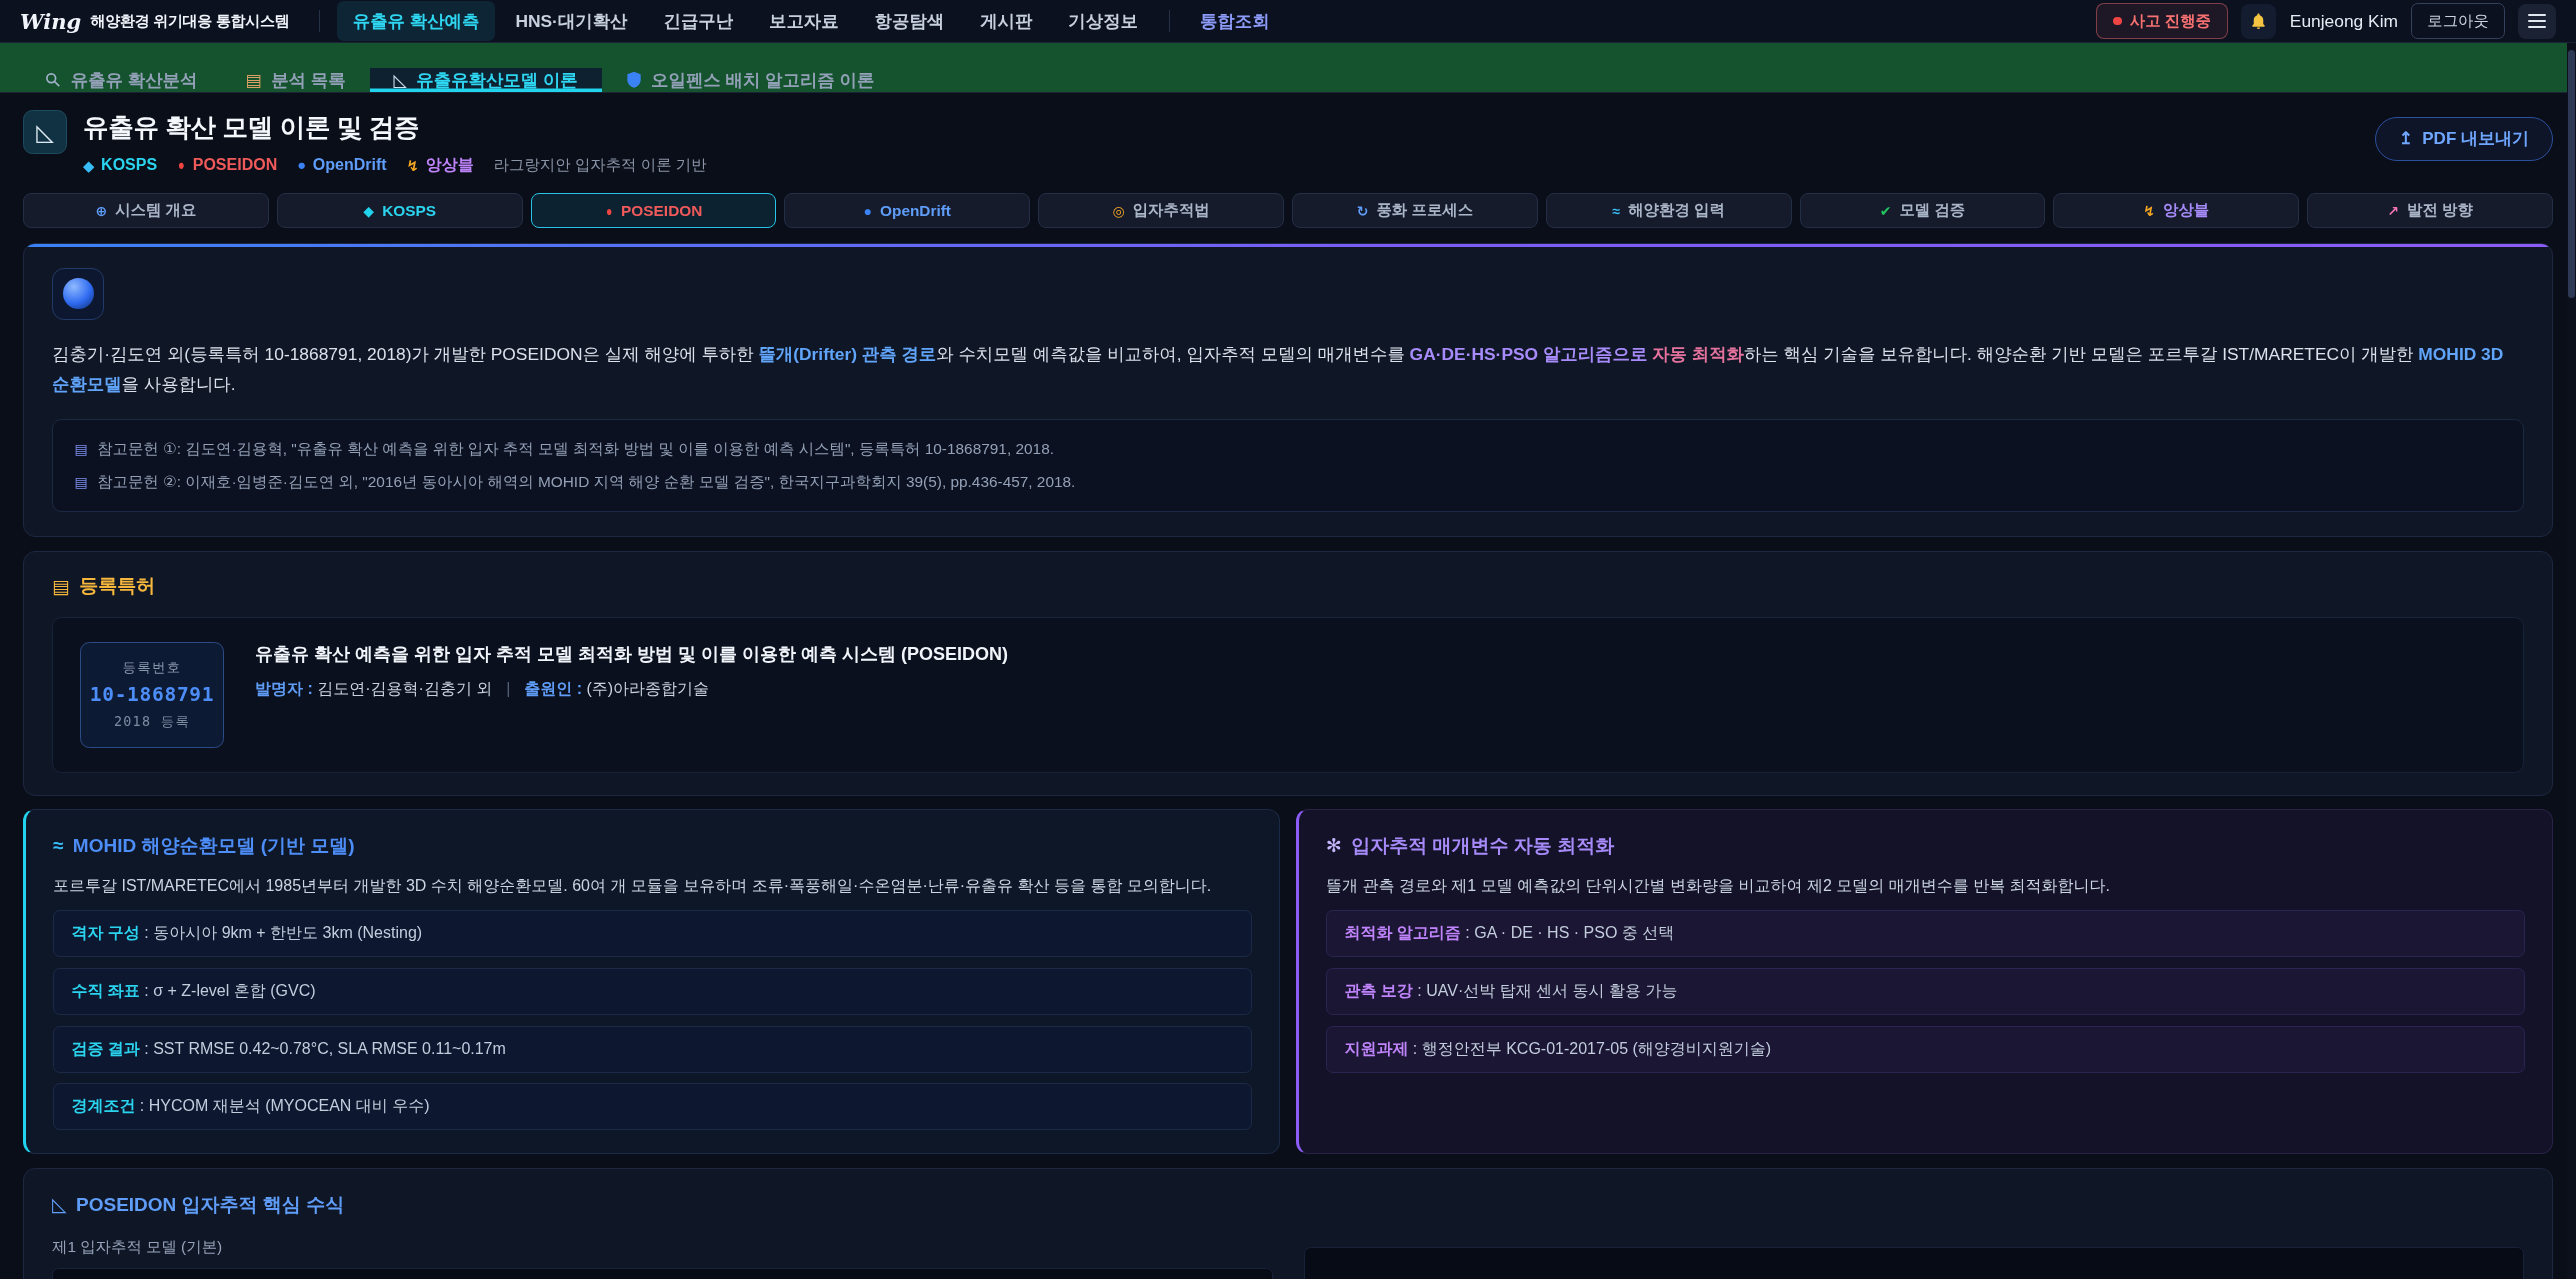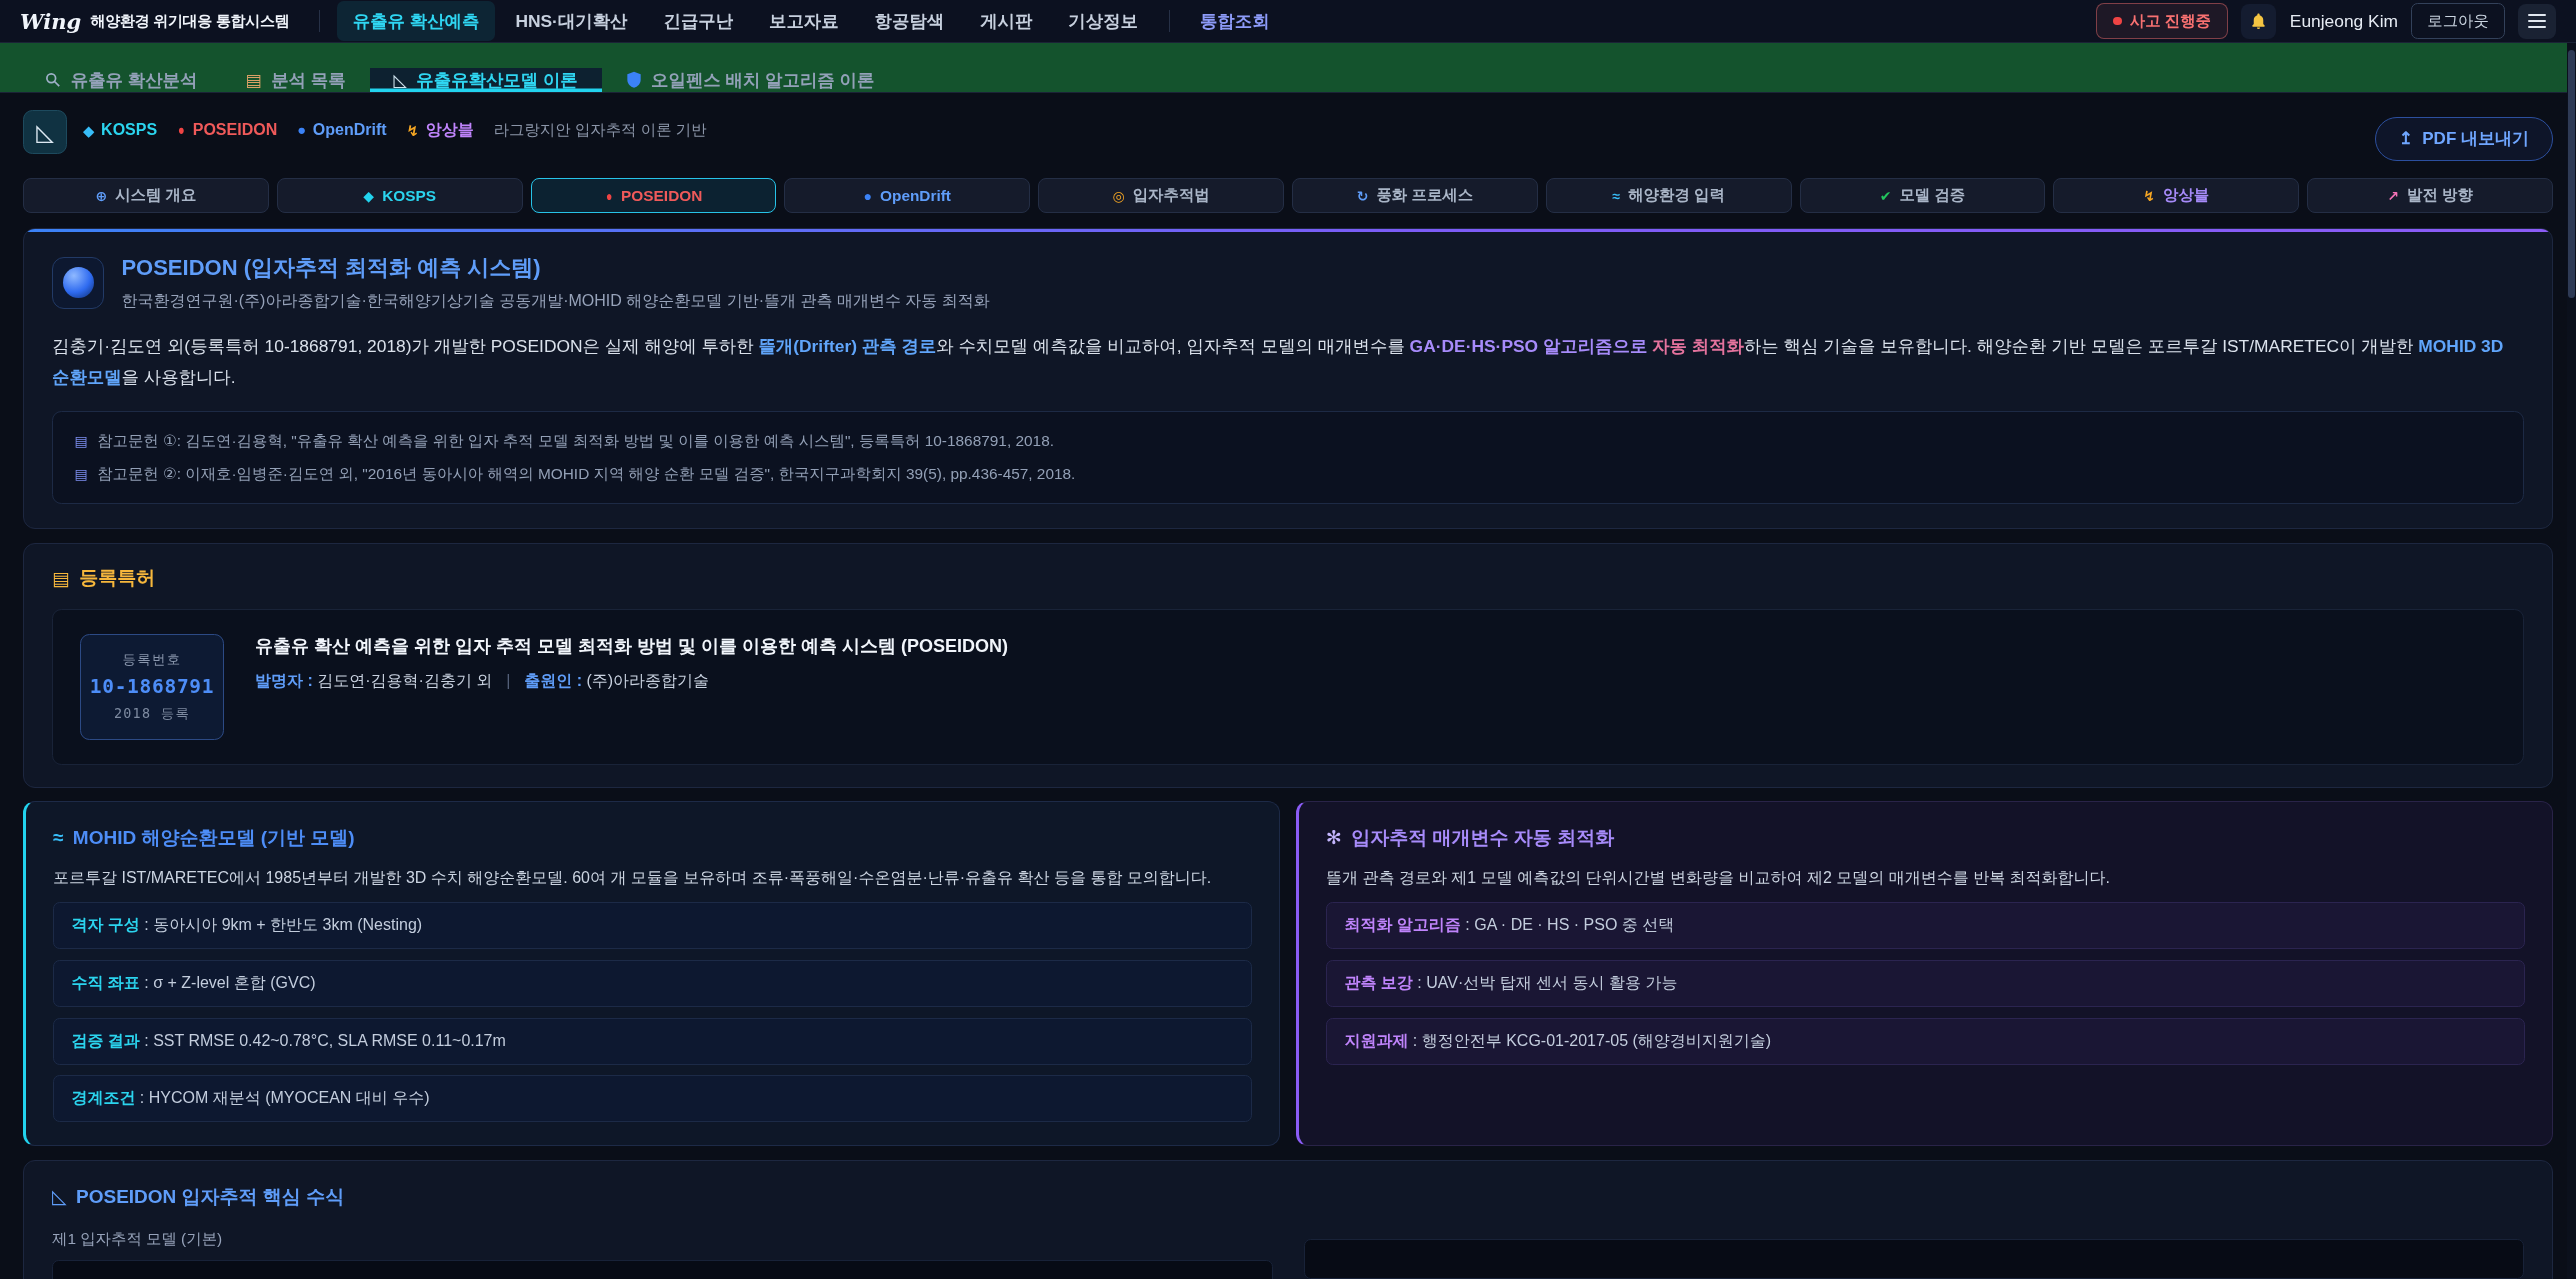--- a/index.html
+++ b/index.html
@@ -193,20 +193,21 @@
     </svg>
     <span>오일펜스 배치 알고리즘 이론</span>
   </div>
 </div>
 
 <div class="pagehead">
   <div class="ph-icon">
       <span>◺</span>
     </div>
   <div>
+    <div class="ph-title">유출유 확산 모델 이론 및 검증</div>
     <div class="ph-badges">
       <span class="bdg kosps">
           <span class="ic">◆</span>
           <span>KOSPS</span>
         </span>
       <span class="bdg poseidon">
           <span class="ic">●</span>
           <span>POSEIDON</span>
         </span>
       <span class="bdg opendrift">
@@ -269,24 +270,20 @@
     </div>
 </div>
 
 <div class="main">
 
   <div class="card pose">
     <div class="pose-head">
       <div class="pose-orb-box">
           <div class="pose-orb"></div>
         </div>
-      <div>
-        <div class="pose-title">POSEIDON (입자추적 최적화 예측 시스템)</div>
-        <div class="pose-sub">한국환경연구원·(주)아라종합기술·한국해양기상기술 공동개발·MOHID 해양순환모델 기반·뜰개 관측 매개변수 자동 최적화</div>
-      </div>
     </div>
     <div class="pose-para">
       <span>김충기·김도연 외(등록특허 10-1868791, 2018)가 개발한 POSEIDON은 실제 해양에 투하한 </span><span class="hl-blue">뜰개(Drifter) 관측 경로</span><span>와 수치모델 예측값을 비교하여, 입자추적 모델의 매개변수를 </span><span class="hl-purple">GA·DE·HS·PSO 알고리즘으로 </span><span class="hl-pink">자동 최적화</span><span>하는 핵심 기술을 보유합니다. 해양순환 기반 모델은 포르투갈 IST/MARETEC이 개발한 </span><span class="hl-blue">MOHID 3D 순환모델</span><span>을 사용합니다.</span>
     </div>
     <div class="refbox">
       <div class="refline">
           <span class="r-ic">▤</span>
           <span>참고문헌 ①: 김도연·김용혁, "유출유 확산 예측을 위한 입자 추적 모델 최적화 방법 및 이를 이용한 예측 시스템", 등록특허 10-1868791, 2018.</span>
         </div>
       <div class="refline">

